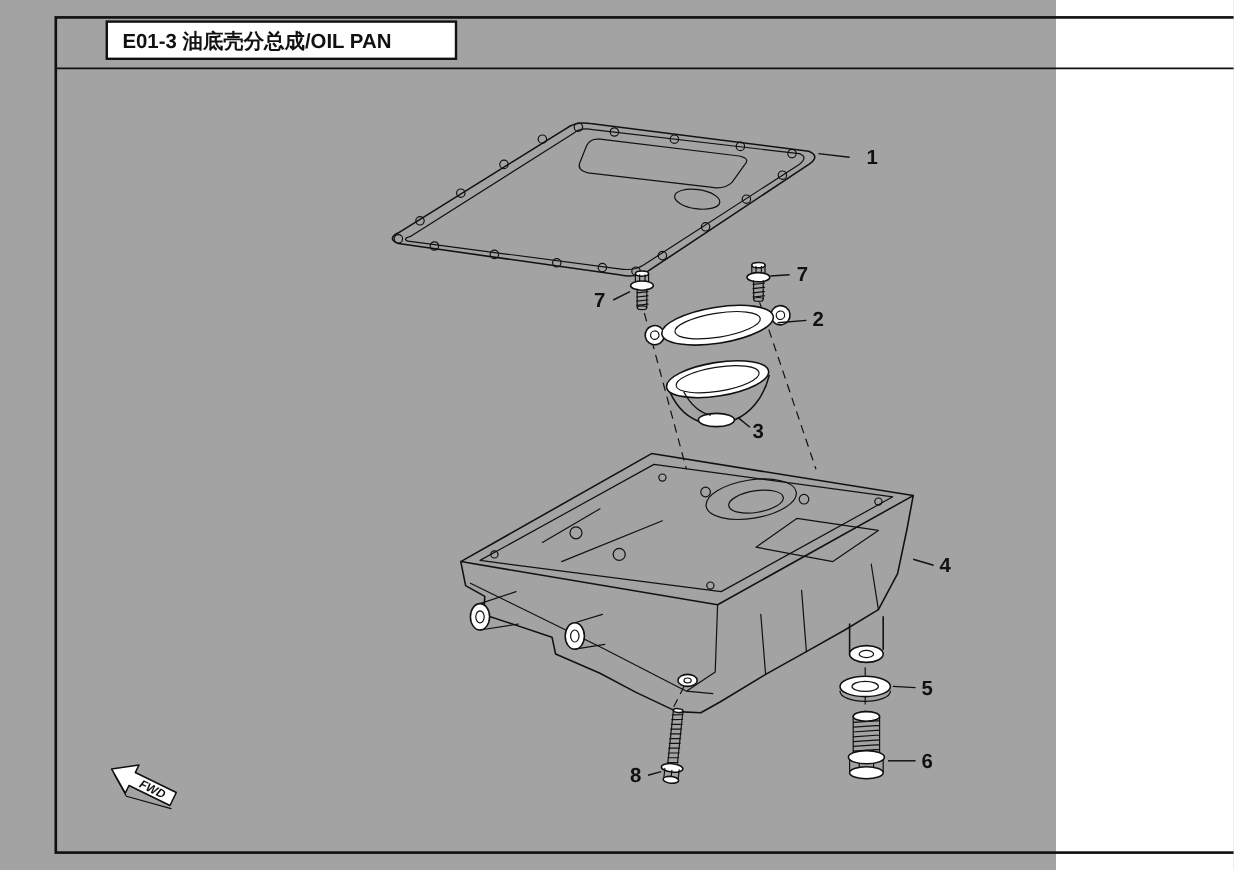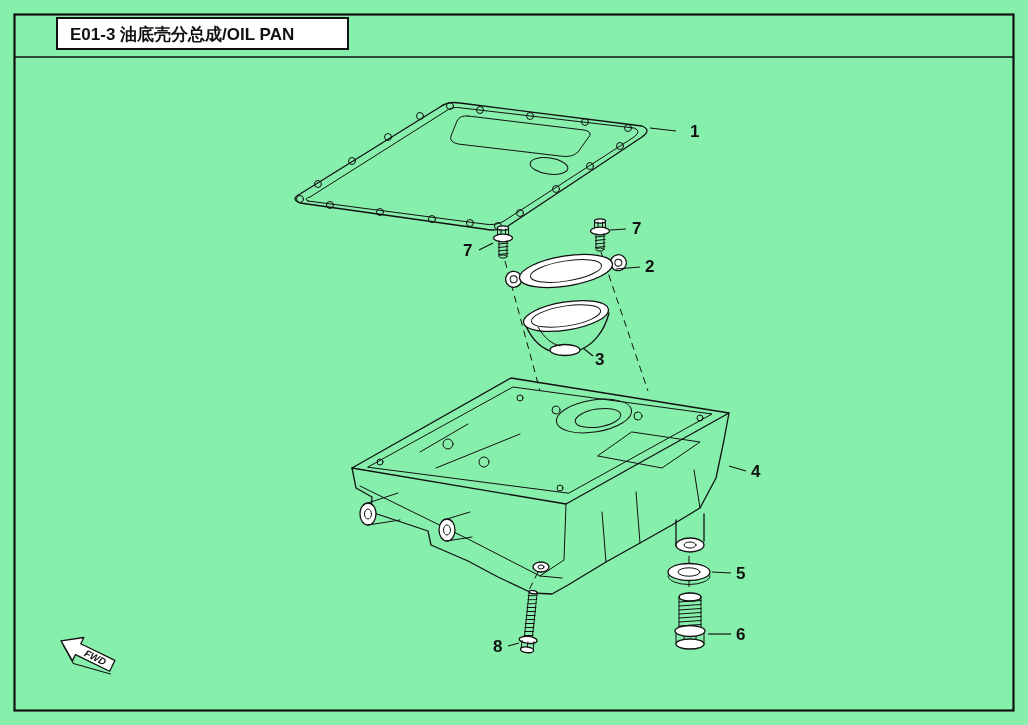--- a/index.html
+++ b/index.html
@@ -1,20 +1,21 @@
 <!DOCTYPE html>
 <html><head>
 <meta charset="utf-8">
 <style>
   html,body{margin:0;padding:0;background:#ffffff;}
   .page{
     position:relative;
-    width:1028px;height:725px;
-    background:#86efac;
+    width:848px;height:725px;
+    background:#a3a3a3;
     font-family:"Liberation Sans","DejaVu Sans",sans-serif;
+    padding-left:32px;
   }
   svg{display:block;}
   svg text{
     font-family:"Liberation Sans","DejaVu Sans",sans-serif;
     fill:#111;
   }
   .title-text{font-size:17px;font-weight:bold;}
   .part-label{font-size:17px;font-weight:bold;}
   .fwd-text{font-size:10px;font-weight:bold;font-style:italic;}
   .outline{fill:none;stroke:#111;stroke-width:1.3;stroke-linejoin:round;stroke-linecap:round;}

